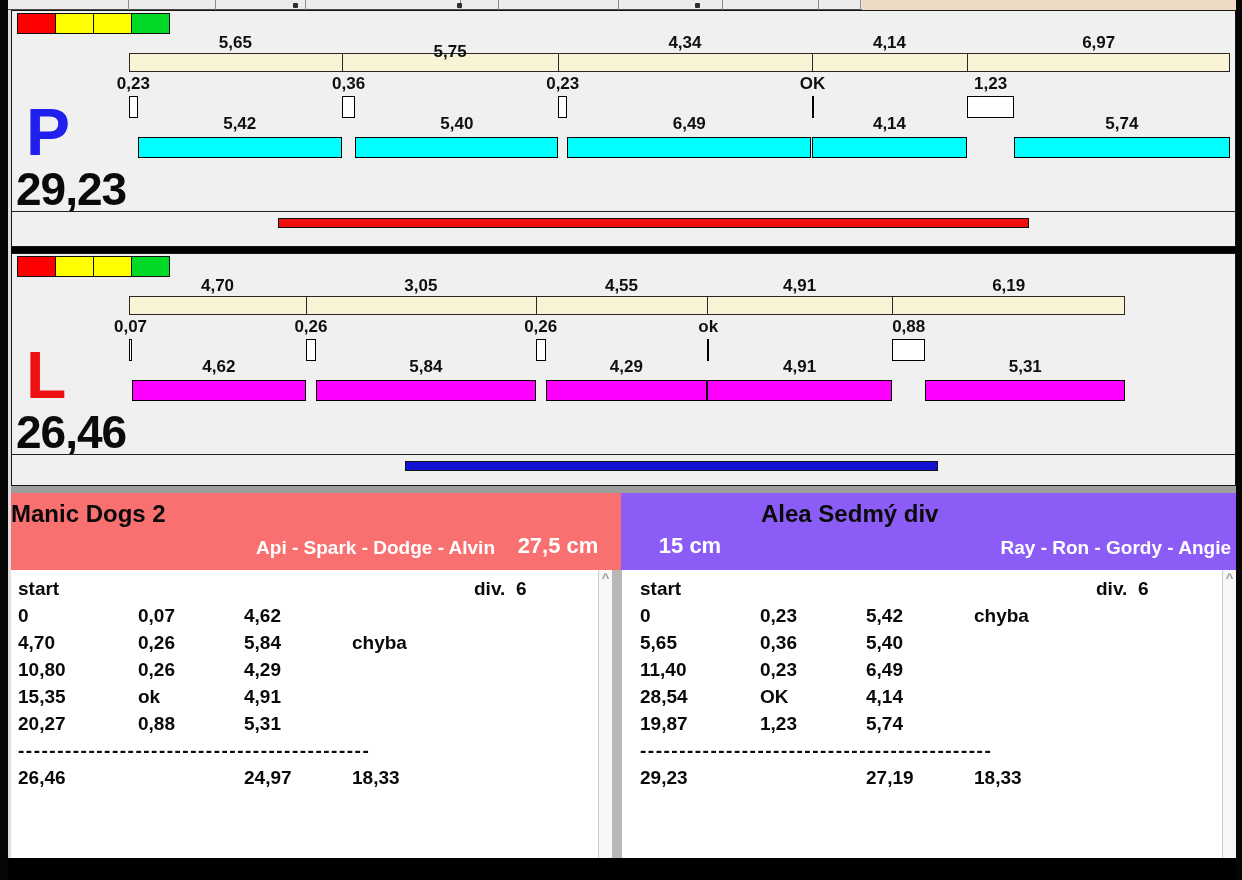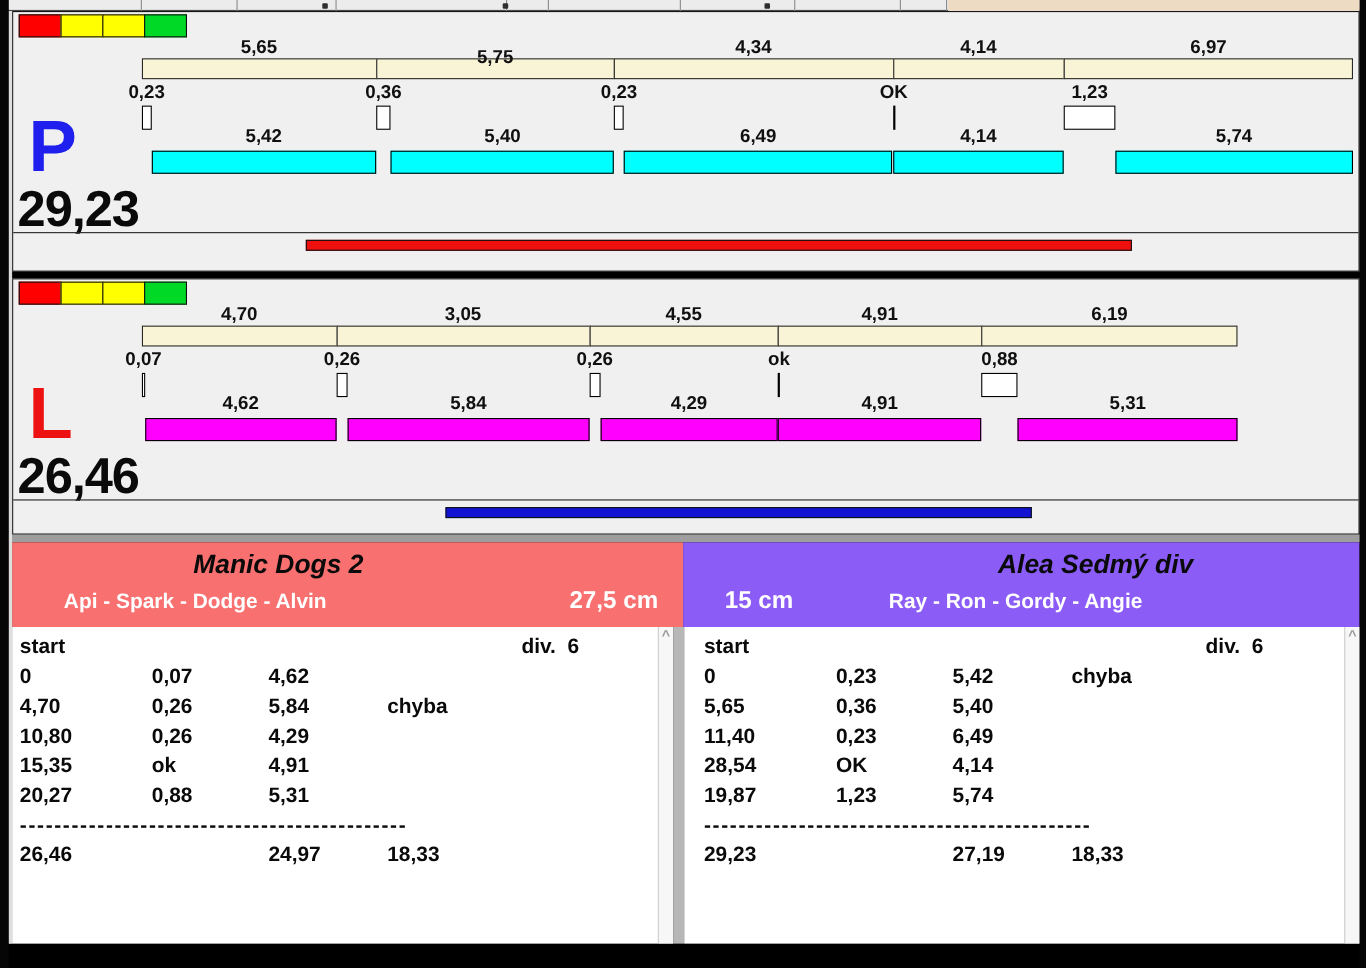--- a/index.html
+++ b/index.html
@@ -32,24 +32,24 @@
   .panel-divider{position:absolute;left:0;right:0;top:200px;height:1px;background:#222;}
   .progress{position:absolute;top:207px;height:8px;border:1px solid #101010;}
   #sep-pl{position:absolute;left:0;top:247px;width:1242px;height:6px;background:#000;}
   #sep-gray{position:absolute;left:8px;top:486px;width:1234px;height:7px;background:#9e9e9e;}
 
   
   #teams{position:absolute;left:11px;top:493px;width:1225px;height:77px;}
   .team-header{position:absolute;top:0;height:77px;}
   #th-0{left:0;width:610px;}
   #th-1{left:610px;width:615px;}
-  .team-title{position:absolute;top:7px;font-size:24px;font-weight:bold;color:#0a0a0a;text-align:center;white-space:nowrap;font-style:italic;}
+  .team-title{position:absolute;top:7px;font-size:24px;font-weight:bold;color:#0a0a0a;white-space:nowrap;}
   #th-0 .team-title{left:0;width:484px;}
   #th-1 .team-title{left:140px;width:470px;}
-  .team-sub{position:absolute;top:44px;font-size:19px;font-weight:bold;color:#fff;text-align:left;white-space:nowrap;padding-left:47px;}
+  .team-sub{position:absolute;top:44px;font-size:19px;font-weight:bold;color:#fff;text-align:right;white-space:nowrap;}
   #th-0 .team-sub{left:0;width:484px;}
   #th-1 .team-sub{left:140px;width:470px;}
   .team-height{position:absolute;top:40px;font-size:22px;font-weight:bold;color:#fff;text-align:center;white-space:nowrap;}
   #th-0 .team-height{left:484px;width:126px;}
   #th-1 .team-height{left:10px;width:118px;}
   .datetime-box{position:absolute;left:484px;top:1px;width:262px;height:35px;background:#fff;border:1px solid #979797;
        font-size:26px;color:#101010;text-align:center;line-height:34px;z-index:5;white-space:nowrap;}
 
   
   #tables{position:absolute;left:11px;top:570px;width:1225px;height:363px;}

